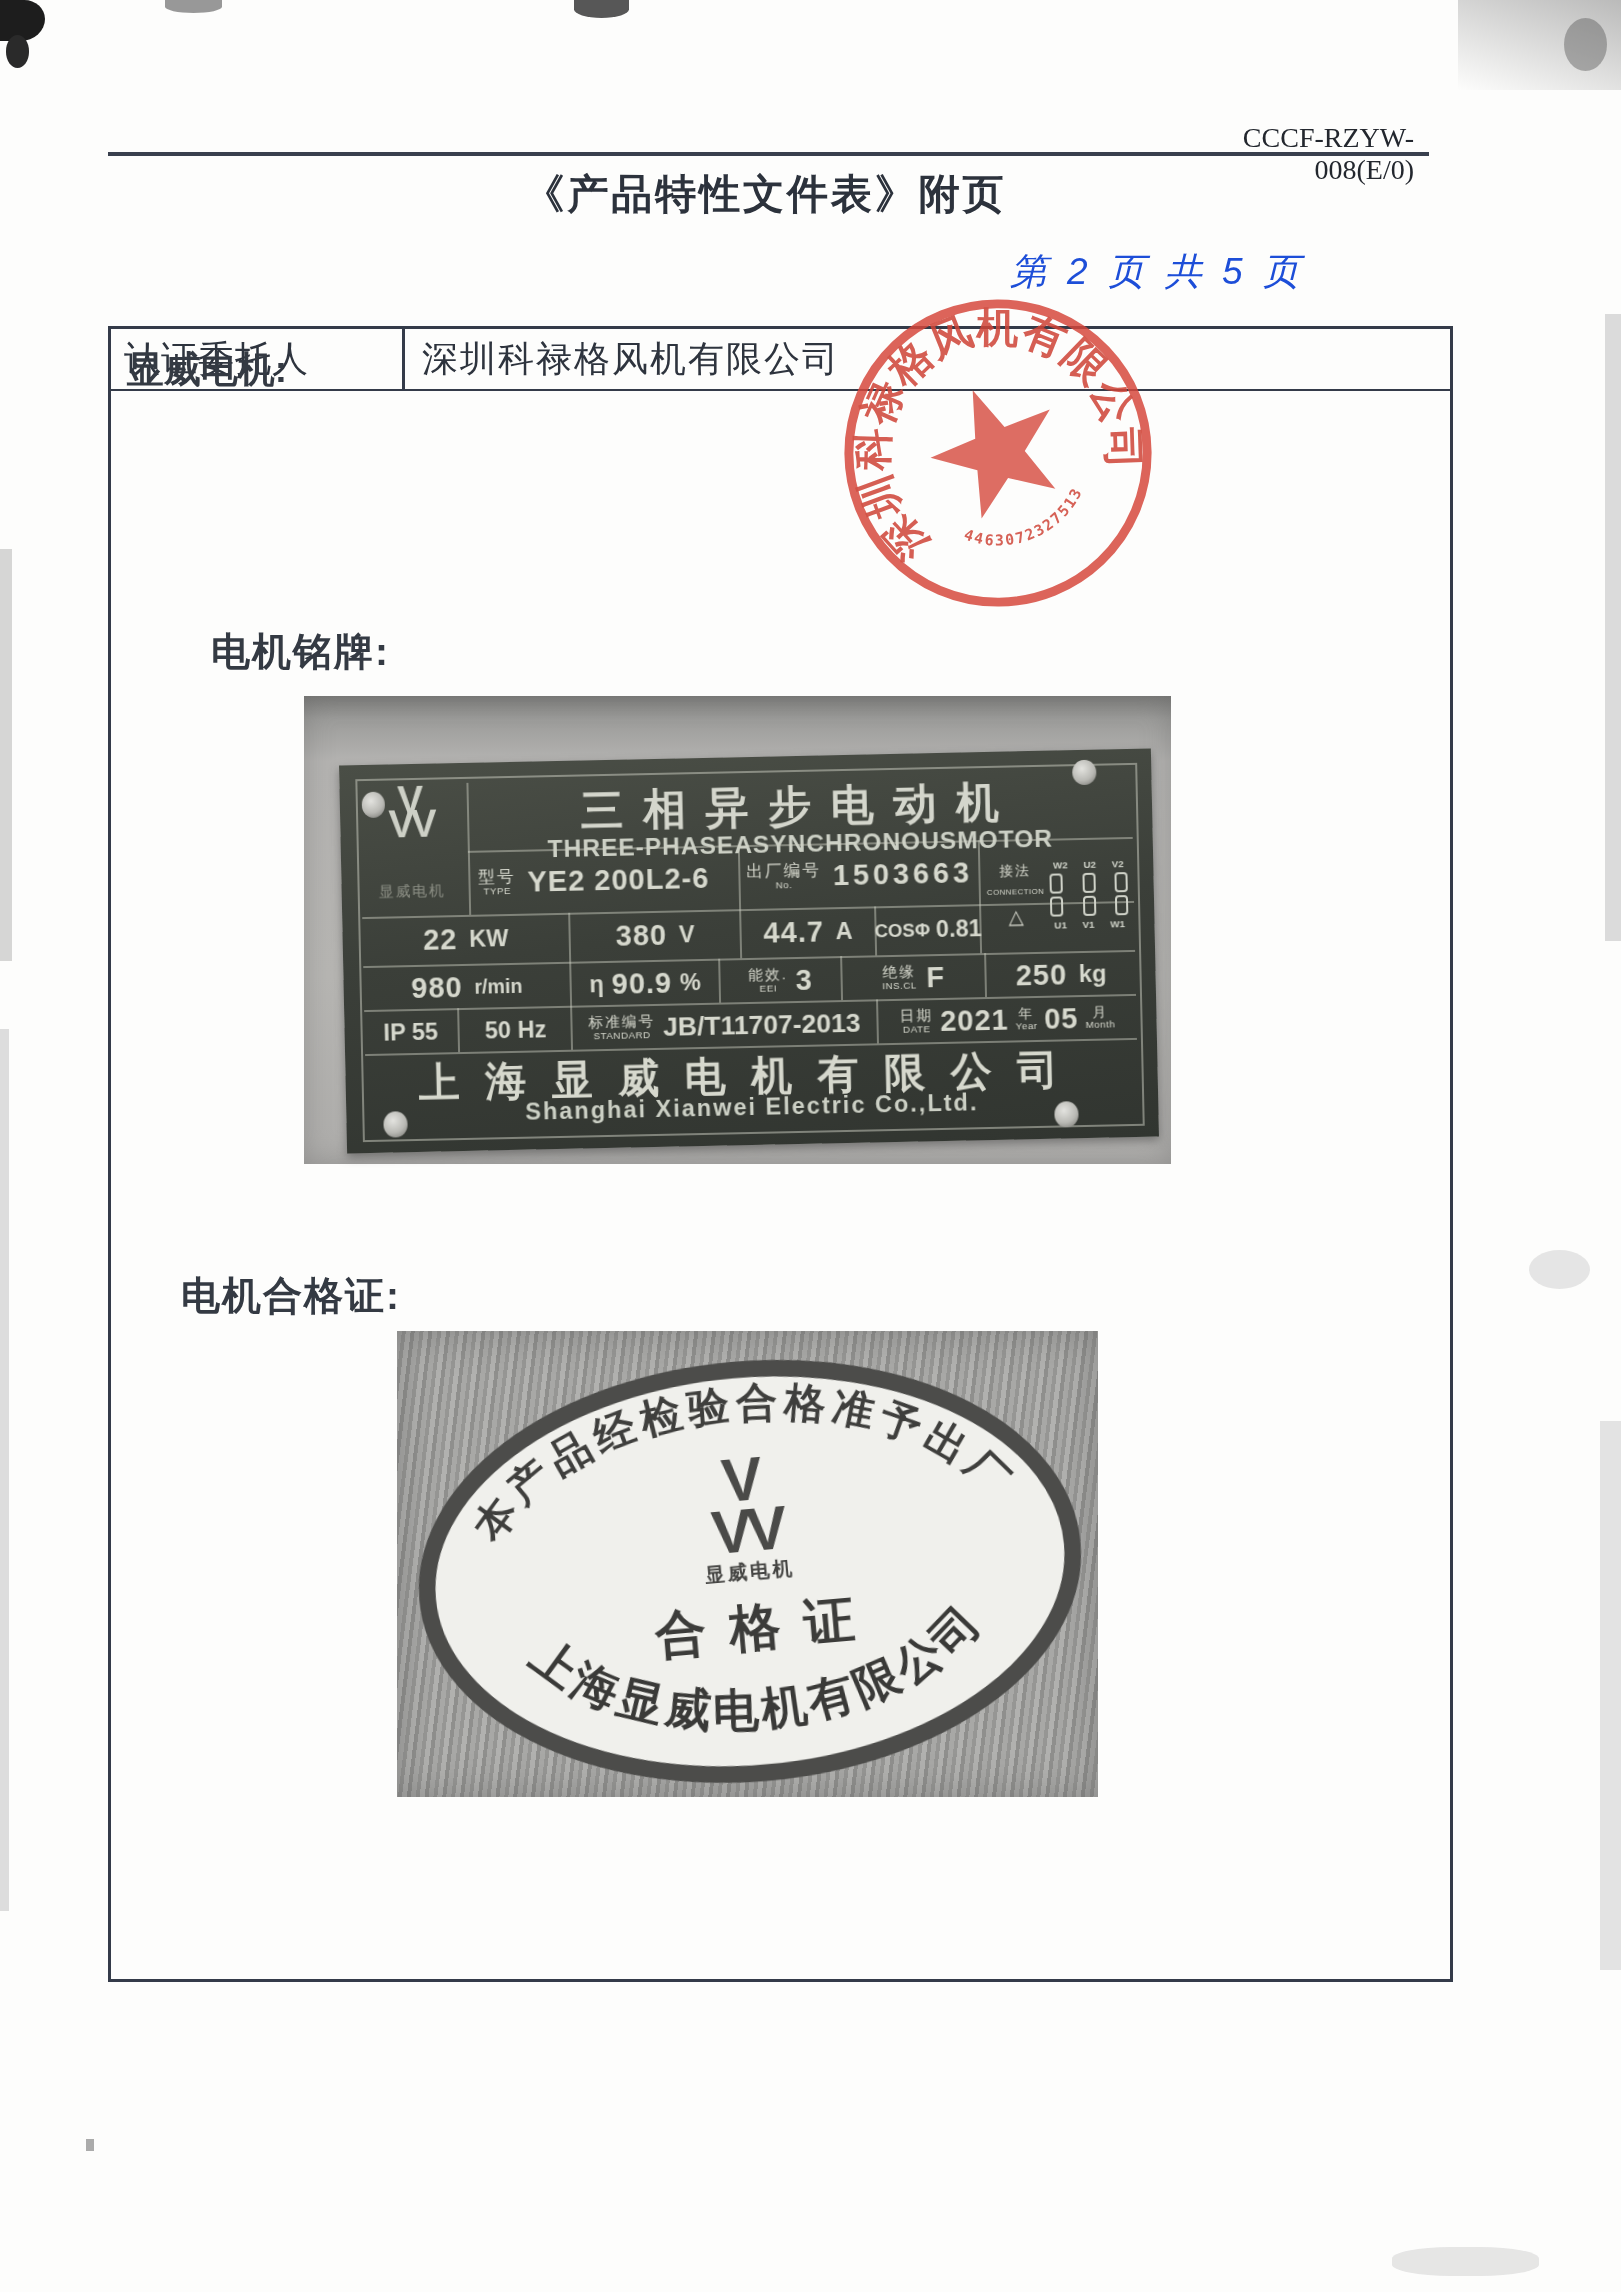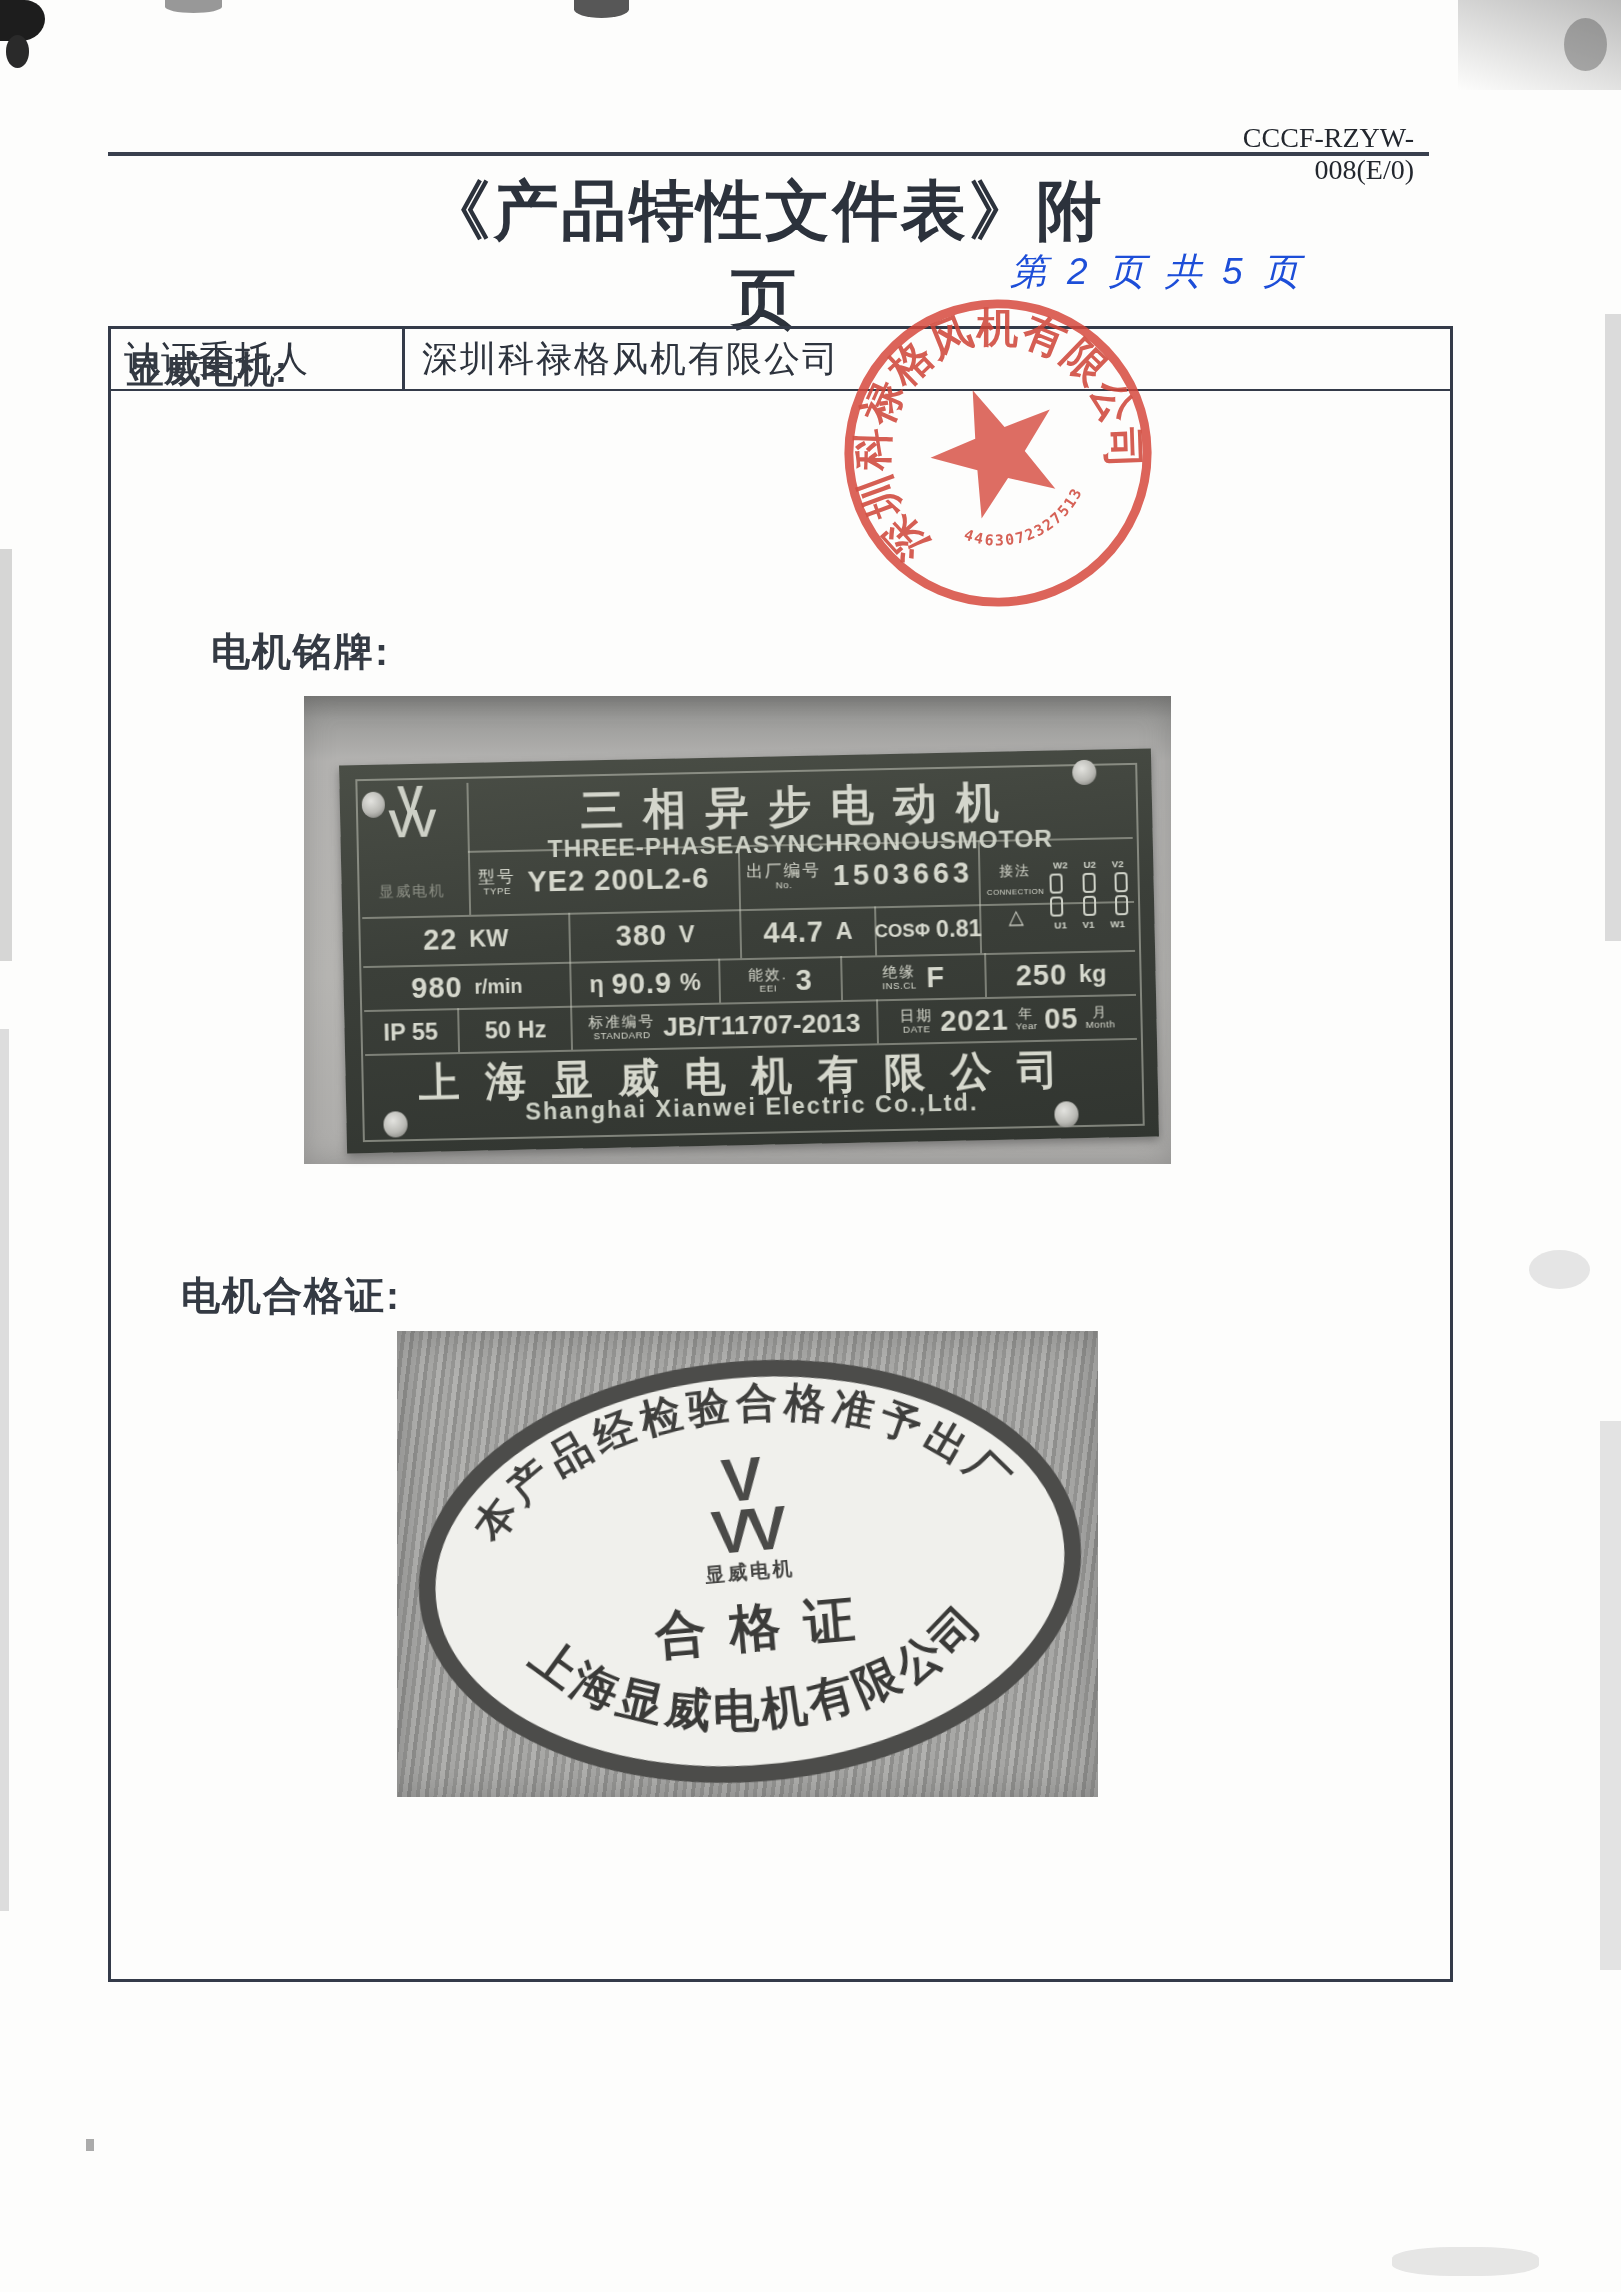--- a/index.html
+++ b/index.html
@@ -4,21 +4,21 @@
 <style>
   html,body{margin:0;padding:0;background:#d8d8d8;}
   .canvas{position:relative;width:1621px;height:2293px;background:#fdfdfc;overflow:hidden;
           font-family:"Liberation Sans",sans-serif;color:#333a44;}
   .abs{position:absolute;}
 
   
   .doc-code{left:1157px;top:122px;width:257px;text-align:right;
             font-family:"Liberation Serif",serif;font-size:28px;color:#23272e;}
   .header-rule{left:108px;top:152px;width:1321px;height:3.9px;background:#39404e;}
-  .doc-title{left:412px;top:167px;width:706px;text-align:center;font-size:65px;font-weight:bold;
+  .doc-title{left:412px;top:167px;width:706px;text-align:center;font-size:41px;font-weight:bold;
              letter-spacing:2.9px;color:#2c323c;margin:0;}
   .page-info{left:1010px;top:247px;font-size:37px;letter-spacing:4.9px;color:#1d4ed8;font-style:italic;}
 
   
   .main-box{left:108px;top:326px;width:1345px;height:1656px;border:3.9px solid #343b49;box-sizing:border-box;}
   .t-row{position:absolute;left:0;width:100%;box-sizing:border-box;border-bottom:2.9px solid #343b49;}
   .t-label{position:absolute;left:13px;top:50%;transform:translateY(-50%);
            font-family:"Liberation Serif",serif;font-size:36px;color:#2e343e;letter-spacing:1px;}
   .t-value{position:absolute;left:311px;top:50%;transform:translateY(-50%);
            font-family:"Liberation Serif",serif;font-size:36px;color:#2e343e;letter-spacing:2px;}

